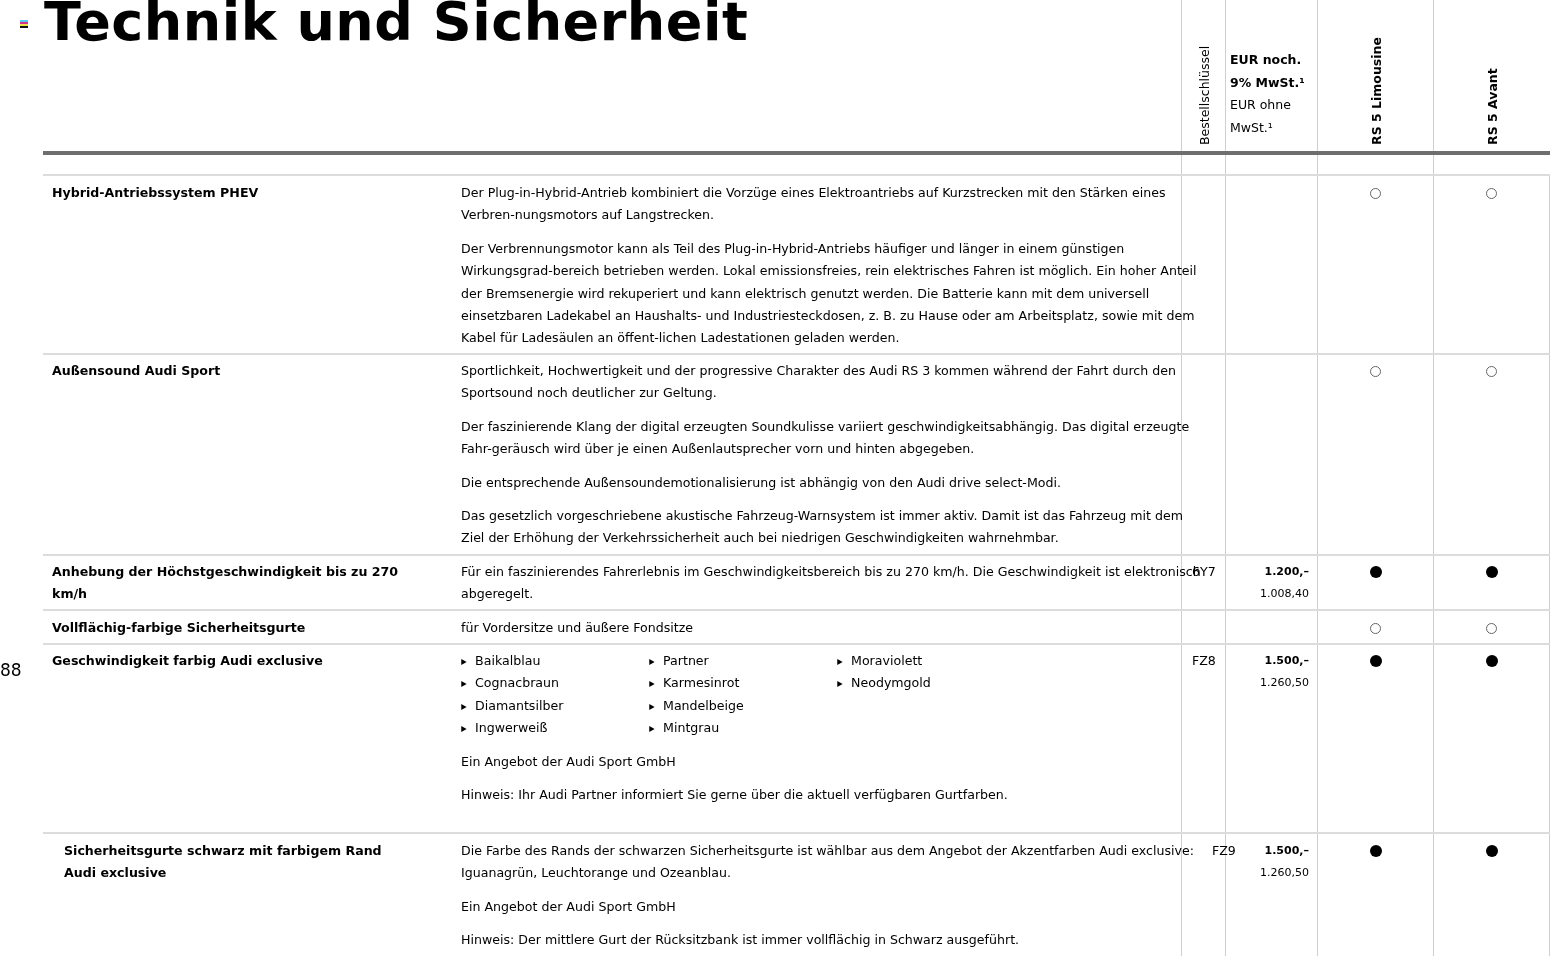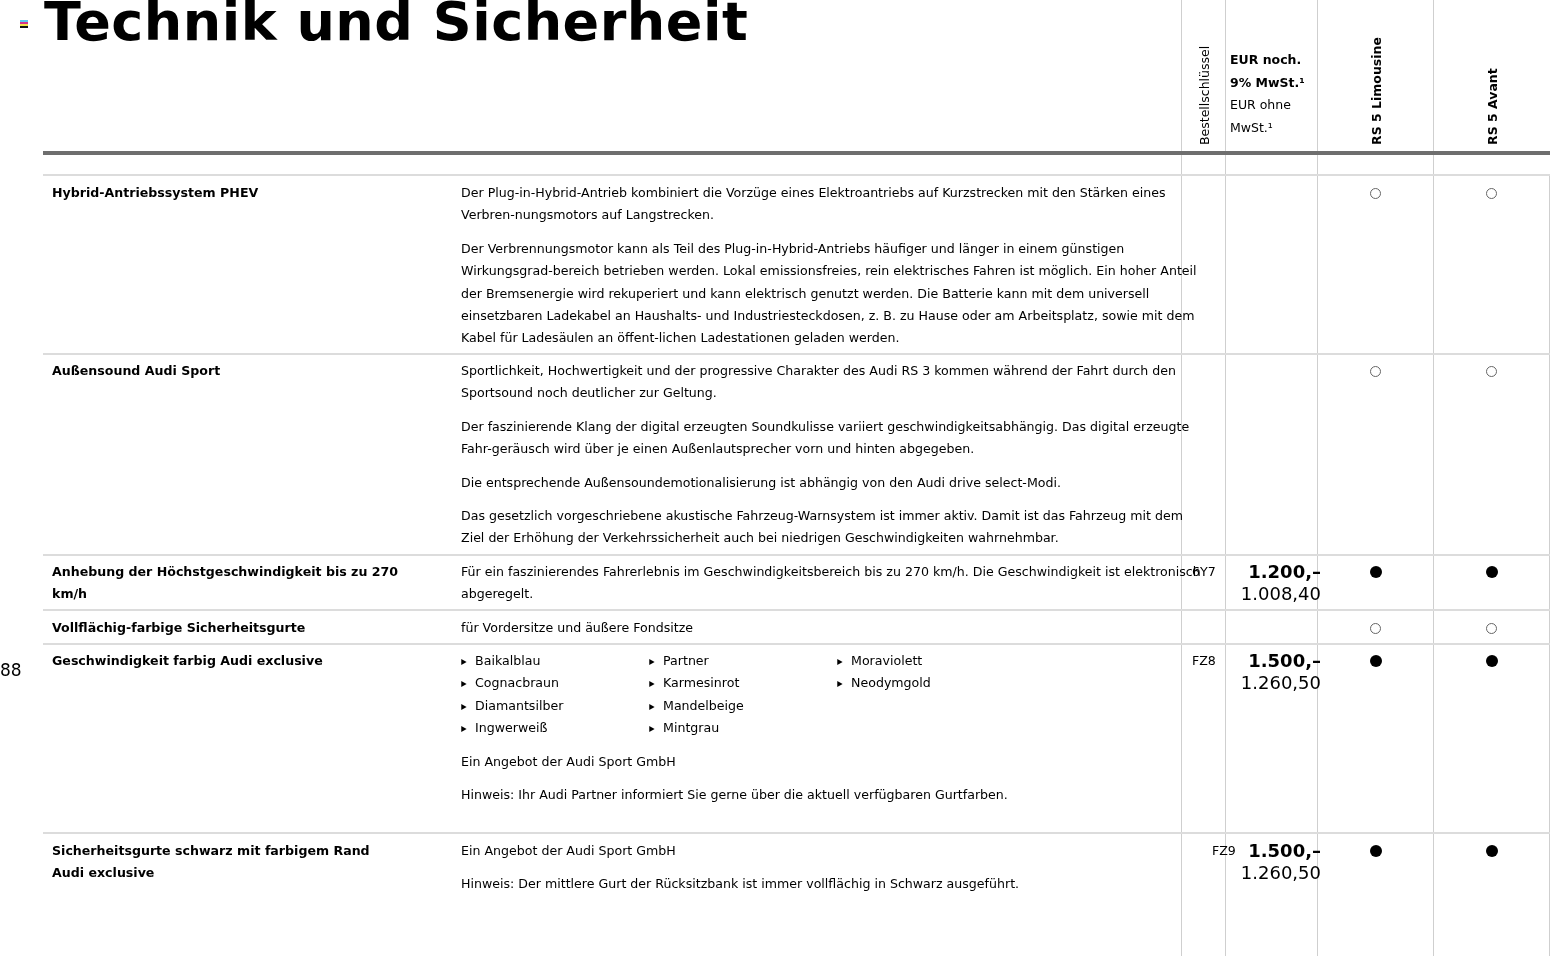--- a/index.html
+++ b/index.html
@@ -12,21 +12,21 @@
     .vline { position:absolute; width:1px; background:#cfcfcf; }
     .hline { position:absolute; left:43px; width:1507px; height:2px; background:#dcdcdc; }
     .hdr-rot { position:absolute; transform-origin:left top; transform:rotate(-90deg); white-space:nowrap; font-size:12.5px; }
     .hdr-price { position:absolute; left:1230px; top:49px; font-size:12.5px; line-height:22.5px; }
     .hdr-price b { font-weight:bold; }
     .row { position:absolute; left:43px; width:1507px; }
     .feat { position:absolute; left:9px; width:330px; font-size:12.6px; font-weight:bold; line-height:22.4px; }
     .desc { position:absolute; left:394px; width:740px; font-size:12.6px; line-height:22.4px;margin-left:24px; }
     .desc p { margin:0 0 11px 0; }
     .code { position:absolute; left:1149px; font-size:12.6px; }
-    .price { position:absolute; left:1184px; width:82px; text-align:right; font-size:18px; line-height:22.4px;padding-left:12px; }
+    .price { position:absolute; left:1184px; width:82px; text-align:right; font-size:11px; line-height:22.4px; }
     .price .p1 { font-weight:bold; }
     .mark { position:absolute; width:11px; height:11px; border-radius:50%; box-sizing:border-box; }
     .mark.opt { border:1px solid #666; background:#fff; }
     .mark.std { background:#000; width:12px; height:12px; }
     .bullets { display:grid; grid-template-columns:188px 188px 188px; grid-auto-flow:column; grid-template-rows:repeat(4,22.4px); margin:0 0 11px 0; }
     .bullets span::before { content:"\25B8"; font-size:12px; margin-right:8px; display:inline-block; transform:scaleX(0.9); }
   </style>
 </head>
 <body>
 
@@ -131,22 +131,23 @@
   <div class="code" style="top:3px;">FZ8</div>
   <div class="price">
     <div class="p1">1.500,–</div>
     <div>1.260,50</div>
   </div>
   <div class="mark std" style="left:1327px; top:5px;"></div>
   <div class="mark std" style="left:1443px; top:5px;"></div>
 </div>
 
 <div class="row" style="top:840px;">
-  <div class="feat" style="width:320px;">Sicherheitsgurte schwarz mit farbigem Rand Audi exclusive</div>
+  <div class="feat" style="width:320px;margin-left:12px;">Sicherheitsgurte schwarz mit farbigem Rand Audi exclusive</div>
   <div class="desc">
+    <p>Die Farbe des Rands der schwarzen Sicherheitsgurte ist wählbar aus dem Angebot der Akzentfarben Audi exclusive: Iguanagrün, Leuchtorange und Ozeanblau.</p>
     <p>Ein Angebot der Audi Sport GmbH</p>
     <p>Hinweis: Der mittlere Gurt der Rücksitzbank ist immer vollflächig in Schwarz ausgeführt.</p>
   </div>
   <div class="code" style="top:3px;margin-left:20px;">FZ9</div>
   <div class="price">
     <div class="p1">1.500,–</div>
     <div>1.260,50</div>
   </div>
   <div class="mark std" style="left:1327px; top:5px;"></div>
   <div class="mark std" style="left:1443px; top:5px;"></div>

